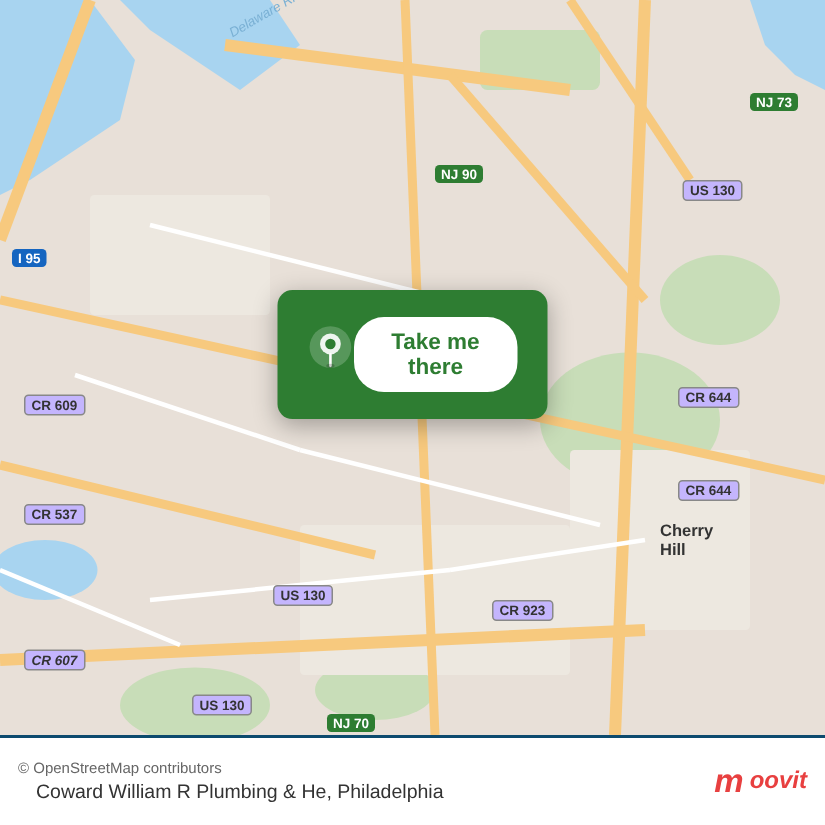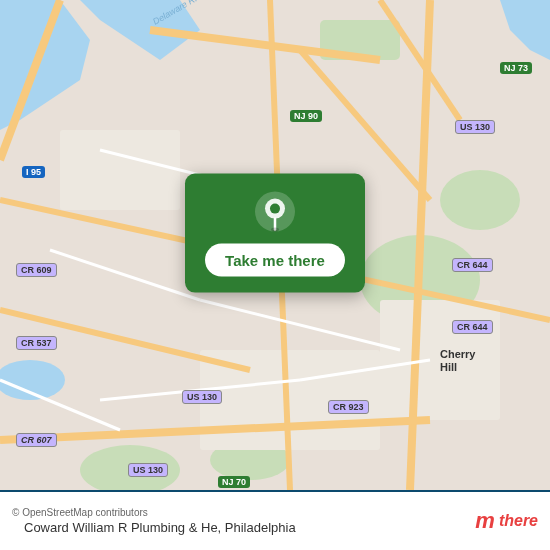--- a/index.html
+++ b/index.html
@@ -55,21 +55,21 @@
     .card-overlay {
       position: absolute;
       left: 50%;
       top: 50%;
       transform: translate(-50%, -60%);
       width: 180px;
       background: #2e7d32;
       border-radius: 10px;
       padding: 16px 20px;
       display: flex;
-      flex-direction: column;
+      flex-direction: row;
       align-items: center;
       box-shadow: 0 4px 16px rgba(0,0,0,0.3);
       z-index: 10;
     }
 
     .pin-icon {
       width: 44px;
       height: 44px;
       margin-bottom: 10px;
     }
@@ -180,21 +180,21 @@
     <line class="road-minor" x1="100" y1="150" x2="300" y2="200" stroke="white"></line>
     <line class="road-minor" x1="50" y1="250" x2="200" y2="300" stroke="white"></line>
     <line class="road-minor" x1="200" y1="300" x2="400" y2="350" stroke="white"></line>
     <line class="road-minor" x1="100" y1="400" x2="300" y2="380" stroke="white"></line>
     <line class="road-minor" x1="300" y1="380" x2="430" y2="360" stroke="white"></line>
     <line class="road-minor" x1="0" y1="380" x2="120" y2="430" stroke="white"></line>
 
     <text x="155" y="25" fill="#7ab0d4" font-size="9" font-style="italic" transform="rotate(-30,155,25)">Delaware River</text>
   </svg>
 
-  <div class="shield blue" style="left:22px;top:118px;">I 95</div>
+  <div class="shield blue" style="left:8px;top:118px;">I 95</div>
   <div class="shield green" style="left:290px;top:62px;">NJ 90</div>
   <div class="shield green" style="left:500px;top:14px;">NJ 73</div>
   <div class="shield white" style="left:455px;top:72px;">US 130</div>
   <div class="shield white" style="left:452px;top:210px;">CR 644</div>
   <div class="shield white" style="left:452px;top:272px;">CR 644</div>
   <div class="shield white" style="left:16px;top:215px;">CR 609</div>
   <div class="shield white" style="left:16px;top:288px;">CR 537</div>
   <div class="shield white" style="left:182px;top:342px;">US 130</div>
   <div class="shield white" style="left:328px;top:352px;">CR 923</div>
   <div class="shield white" style="left:16px;top:385px;font-style:italic;">CR 607</div>
@@ -216,15 +216,15 @@
   </div>
 </div>
 
 <div class="bottom-bar">
   <div class="bottom-text">
     <div class="copyright-text">© OpenStreetMap contributors</div>
     <div class="location-name">Coward William R Plumbing &amp; He, Philadelphia</div>
   </div>
   <div class="moovit-logo">
     <span class="moovit-m">m</span>
-    <span class="moovit-text">there</span>
+    <span class="moovit-text">oovit</span>
   </div>
 </div>
 
 </body></html>

